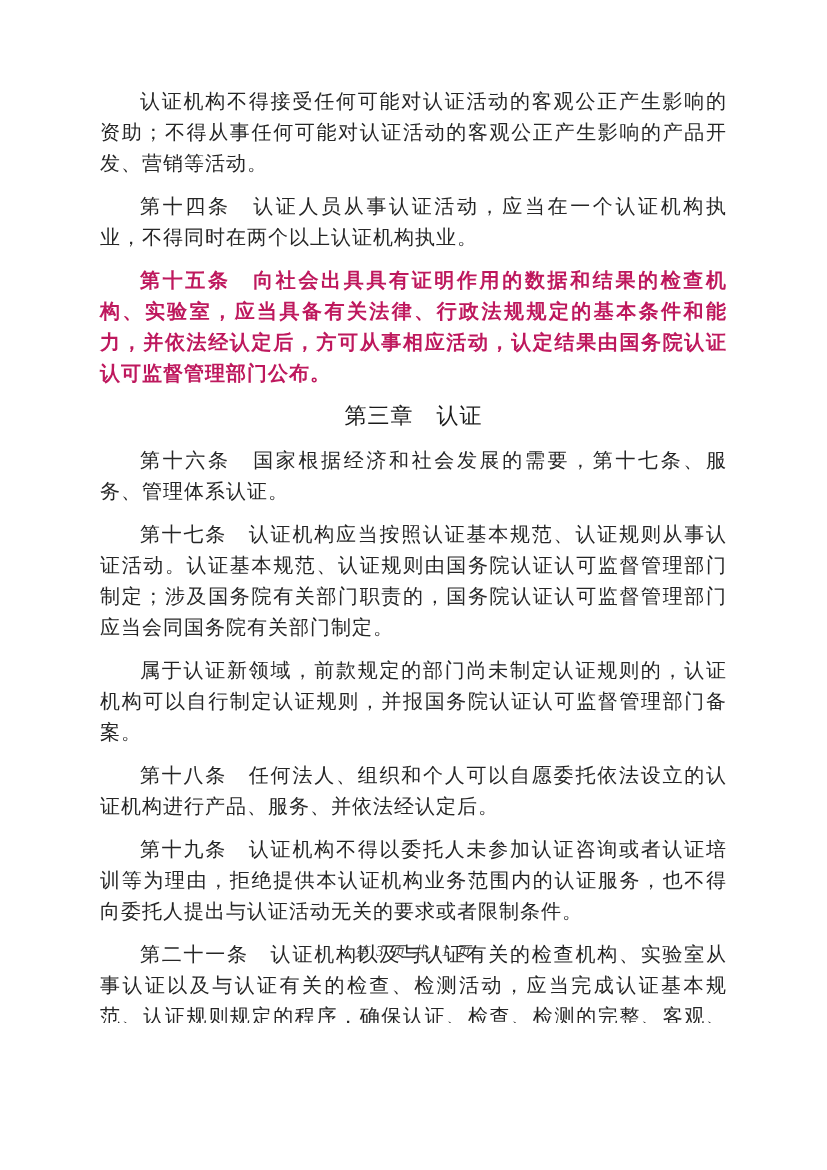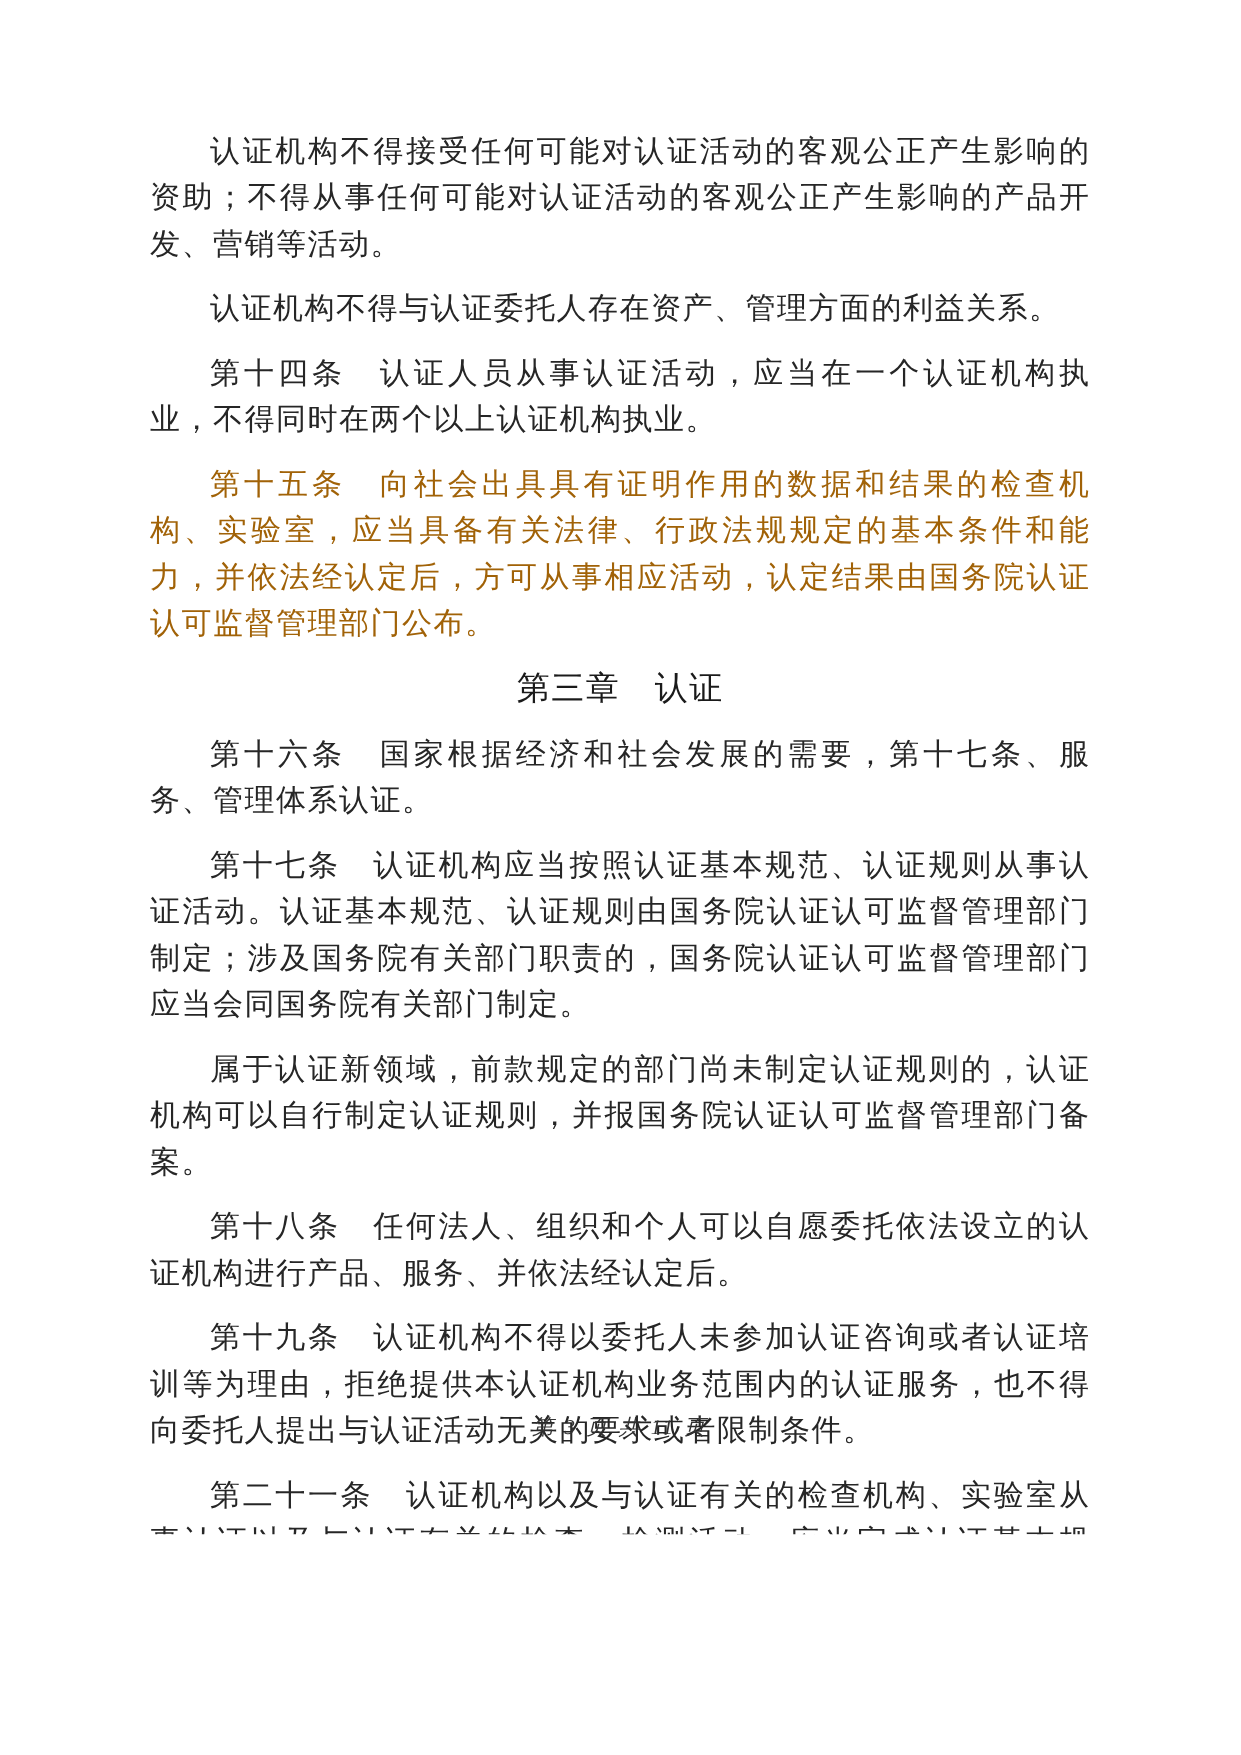--- a/index.html
+++ b/index.html
@@ -24,21 +24,22 @@
   .para {
     margin: 0 0 12px 0;
     font-size: 20px;
     line-height: 31px;
     color: #262626;
     text-align: justify;
     text-indent: 2em;
     letter-spacing: 1px;
   }
   .para.red {
-    color: #a16207;
+    color: #be185d;
+    font-weight: bold;
   }
   .chapter {
     margin: 12px 0 14px 0;
     font-size: 22px;
     line-height: 30px;
     font-weight: normal;
     color: #1a1a1a;
     text-align: center;
     letter-spacing: 1px;
   }
@@ -55,21 +56,20 @@
     letter-spacing: 2px;
     font-style: italic;
   }
 </style>
 </head>
 <body>
 
 <div class="page">
   <div class="content">
     <p class="para">认证机构不得接受任何可能对认证活动的客观公正产生影响的资助；不得从事任何可能对认证活动的客观公正产生影响的产品开发、营销等活动。</p>
-    <p class="para">认证机构不得与认证委托人存在资产、管理方面的利益关系。</p>
     <p class="para">第十四条　认证人员从事认证活动，应当在一个认证机构执业，不得同时在两个以上认证机构执业。</p>
     <p class="para red">第十五条　向社会出具具有证明作用的数据和结果的检查机构、实验室，应当具备有关法律、行政法规规定的基本条件和能力，并依法经认定后，方可从事相应活动，认定结果由国务院认证认可监督管理部门公布。</p>
     <h2 class="chapter">第三章　认证</h2>
     <p class="para">第十六条　国家根据经济和社会发展的需要，第十七条、服务、管理体系认证。</p>
     <p class="para">第十七条　认证机构应当按照认证基本规范、认证规则从事认证活动。认证基本规范、认证规则由国务院认证认可监督管理部门制定；涉及国务院有关部门职责的，国务院认证认可监督管理部门应当会同国务院有关部门制定。</p>
     <p class="para">属于认证新领域，前款规定的部门尚未制定认证规则的，认证机构可以自行制定认证规则，并报国务院认证认可监督管理部门备案。</p>
     <p class="para">第十八条　任何法人、组织和个人可以自愿委托依法设立的认证机构进行产品、服务、并依法经认定后。</p>
     <p class="para">第十九条　认证机构不得以委托人未参加认证咨询或者认证培训等为理由，拒绝提供本认证机构业务范围内的认证服务，也不得向委托人提出与认证活动无关的要求或者限制条件。</p>
     <p class="para">第二十一条　认证机构以及与认证有关的检查机构、实验室从事认证以及与认证有关的检查、检测活动，应当完成认证基本规范、认证规则规定的程序，确保认证、检查、检测的完整、客观、真实，不得增加、减少、遗漏程序。</p>
 

